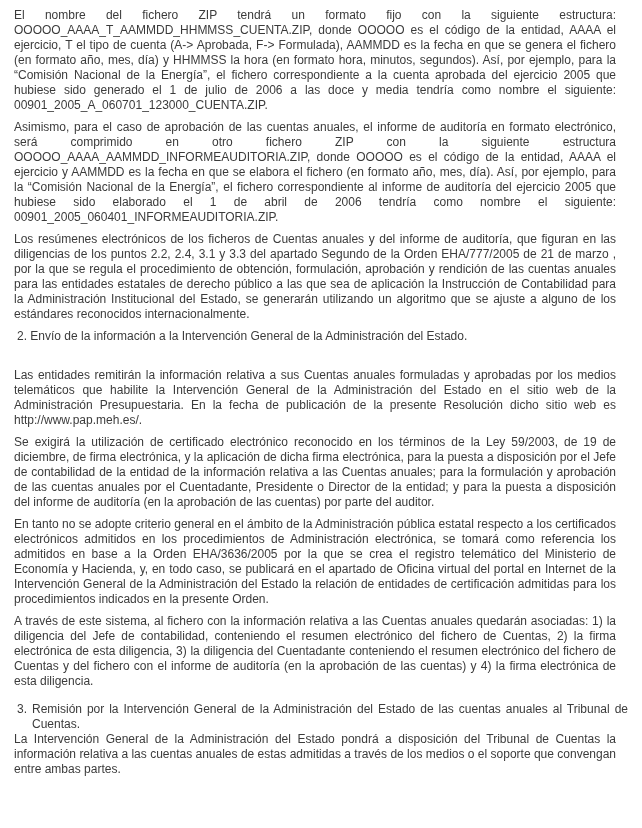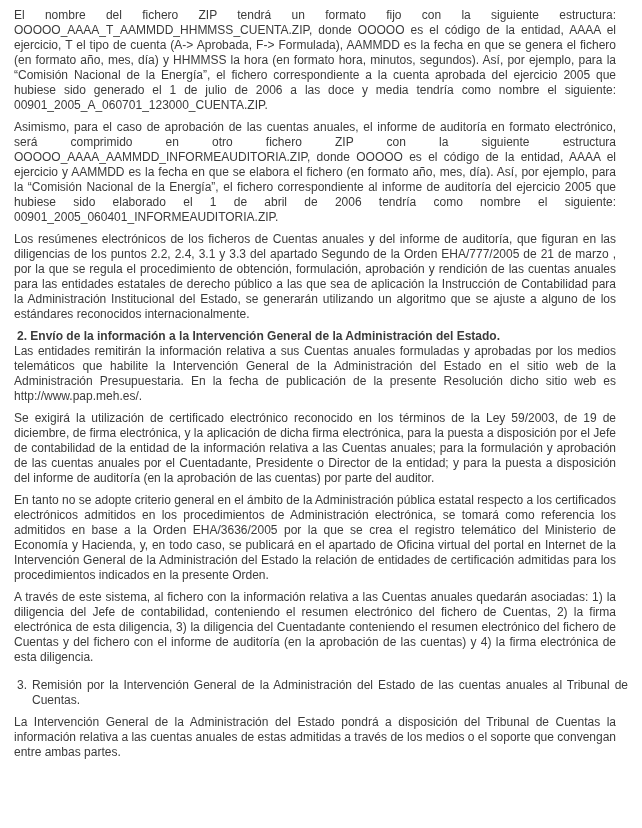--- a/index.html
+++ b/index.html
@@ -21,26 +21,25 @@
     font-size: 12px;
     line-height: 15px;
     color: #3b3b3b;
     text-align: justify;
     -webkit-font-smoothing: antialiased;
   }
   .para {
     margin: 0 12px 7px 0;
   }
   .heading-2 {
-    margin: 1px 0 0 3px;
+    margin: 1px 0 24px 3px;
     text-align: left;
-    font-weight: bold;
   }
   .heading-3 {
-    margin: 13px 0 7px 3px;
+    margin: 13px 0 0 3px;
     padding-left: 15px;
     text-indent: -15px;
   }
   .para:last-child {
     margin-bottom: 0;
   }
 </style>
 </head>
 <body>
 

